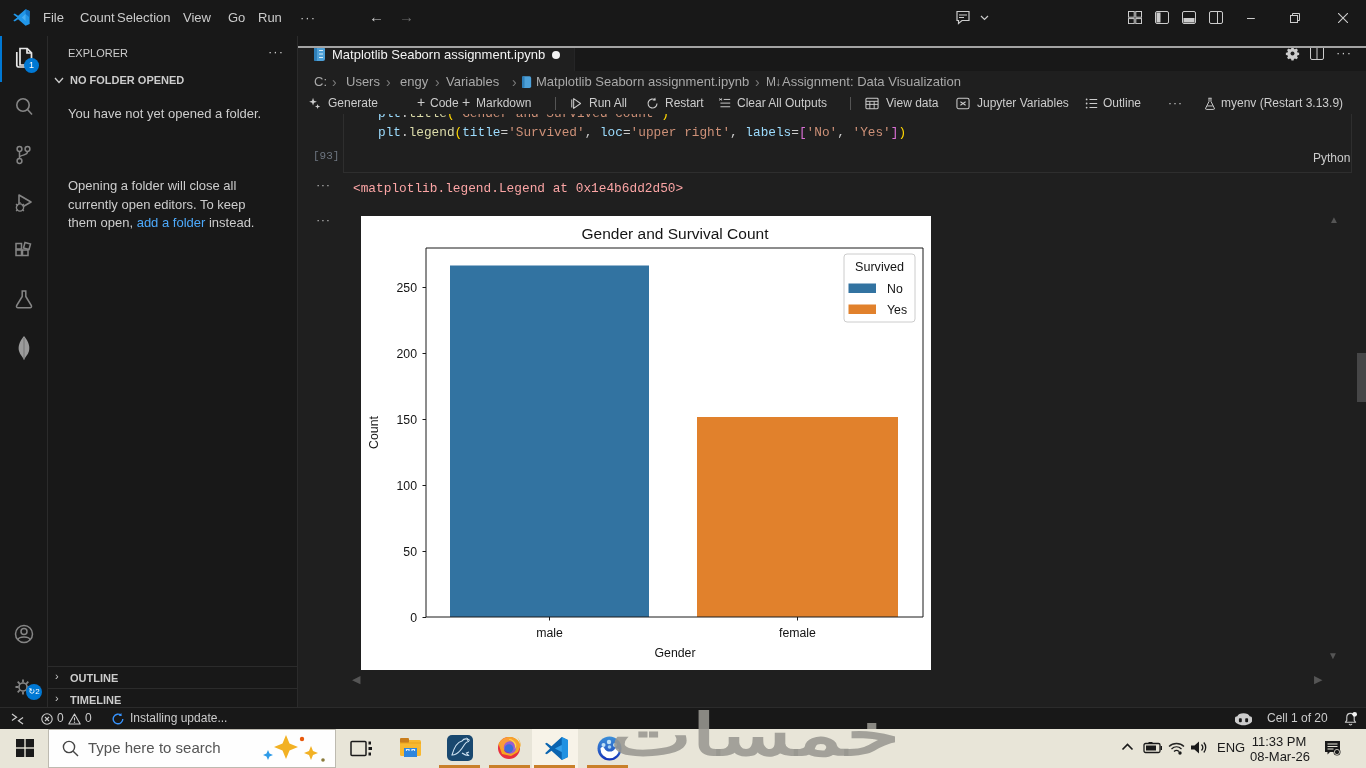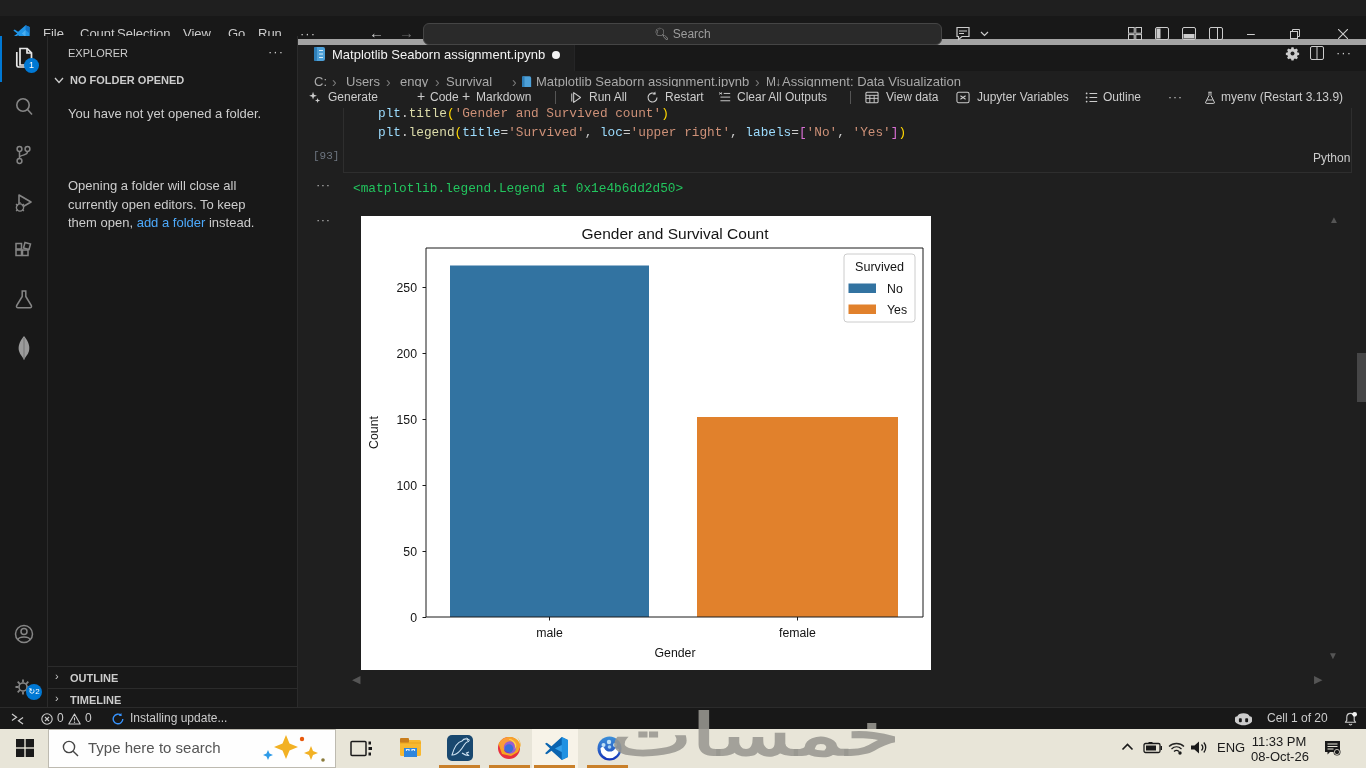--- a/index.html
+++ b/index.html
@@ -1,32 +1,32 @@
 <!DOCTYPE html>
 <html><head><meta charset="utf-8">
 <style>
 *{margin:0;padding:0;box-sizing:border-box}
 html,body{width:1366px;height:768px;overflow:hidden;background:#1f1f1f;font-family:"Liberation Sans",sans-serif}
 .abs{position:absolute}
 #stage{position:relative;width:1366px;height:768px}
 
-#titlebar{left:0;top:16px;width:1366px;height:29px;background:#181818;border-bottom:6px solid #a3a3a3;color:#cccccc;font-size:13px}
+#titlebar{left:0;top:0;width:1366px;height:48px;background:#181818;border-bottom:2px solid #a3a3a3;color:#cccccc;font-size:13px}
 .menu{top:0;height:35px;line-height:35px;color:#cbcbcb}
 #searchbox{left:423px;top:7px;width:519px;height:22px;background:#2a2a2a;border:1px solid #454545;border-radius:6px;color:#9d9d9d;font-size:12px;text-align:center;line-height:20px}
 .wctl{top:0;width:14px;height:35px;line-height:35px;text-align:center}
 
 #activitybar{left:0;top:36px;width:48px;height:671px;background:#181818;border-right:1px solid #2b2b2b}
 
 #sidebar{left:48px;top:36px;width:250px;height:671px;background:#181818;border-right:1px solid #2b2b2b;color:#cccccc}
 
 #editor{left:299px;top:36px;width:1067px;height:671px;background:#1f1f1f}
 #tabstrip{left:0;top:0;width:1067px;height:35px;background:#181818}
 #tab1{left:0;top:0;width:276px;height:35px;background:#1f1f1f;border-top:2px solid #0078d4;border-right:1px solid #252526;color:#ffffff;font-size:13px}
 #breadcrumb{left:0;top:35px;width:1067px;height:22px;color:#a9a9a9;font-size:13px;line-height:22px}
-#nbtoolbar{left:0;top:51px;width:1067px;height:21px;background:#1f1f1f;color:#cccccc;font-size:12px}
+#nbtoolbar{left:0;top:57px;width:1067px;height:21px;background:#1f1f1f;color:#cccccc;font-size:12px}
 .mono{font-family:"Liberation Mono",monospace}
 
 #statusbar{left:0;top:707px;width:1366px;height:22px;background:#181818;border-top:1px solid #2b2b2b;color:#cccccc;font-size:12px}
 
 #taskbar{left:0;top:729px;width:1366px;height:39px;background:#e8e5d8}
 #tsearch{left:48px;top:0px;width:288px;height:39px;background:#fefefe;border:1px solid #bdbab0;color:#4c4c4c;font-size:15px}
 .obar{top:36px;height:3px;background:#c9802a}
 #watermark{left:585px;top:701px;width:340px;color:rgba(152,151,145,0.88);font-size:58px;font-weight:bold;text-align:center;transform:scaleX(1.5);transform-origin:50% 50%}
 .ti{top:0;height:21px;line-height:21px;color:#cccccc}
 .tsep{top:4px;width:1px;height:13px;background:#555}
@@ -57,39 +57,39 @@
         <path d="M7 1 V13" stroke="#ccc"></path>
       </svg>
 <div class="abs" style="left:1037px;top:3px;height:28px;line-height:28px;font-size:13px;color:#ccc;letter-spacing:1px">···</div>
 <div class="abs" id="breadcrumb">
 <span class="abs" style="left:15px">C:</span>
         <span class="abs bsep" style="left:33px">›</span>
 <span class="abs" style="left:47px">Users</span>
         <span class="abs bsep" style="left:87px">›</span>
 <span class="abs" style="left:101px">engy</span>
         <span class="abs bsep" style="left:136px">›</span>
-<span class="abs" style="left:147px">Survival</span>
+<span class="abs" style="left:147px">Variables</span>
         <span class="abs bsep" style="left:213px">›</span>
 <svg class="abs" style="left:223px;top:5px" width="10" height="13" viewBox="0 0 12 15">
           <rect x="0" y="0" width="11" height="14" rx="2" fill="#4da0d8"></rect>
           <rect x="0" y="0" width="3" height="14" rx="1" fill="#2f7fb8"></rect>
         </svg>
 <span class="abs" style="left:237px">Matplotlib Seaborn assignment.ipynb</span>
         <span class="abs bsep" style="left:456px">›</span>
 <span class="abs" style="left:467px;font-size:12px;letter-spacing:-1px">M↓</span>
 <span class="abs" style="left:483px">Assignment: Data Visualization</span>
 </div>
 
 <div class="abs" style="left:44px;top:64px;width:1009px;height:73px;background:#1f1f1f;border:1px solid #2e2e2e"></div>
 <div class="abs mono" style="left:79px;top:68px;height:19px;line-height:19px;font-size:12.75px;white-space:pre"><span class="cfg">plt</span><span class="cw">.</span><span class="cfn">title</span><span class="cbr">(</span><span class="cst">'Gender and Survived count'</span><span class="cbr">)</span></div>
 <div class="abs mono" style="left:79px;top:87px;height:19px;line-height:19px;font-size:12.75px;white-space:pre"><span class="cfg">plt</span><span class="cw">.</span><span class="cfn">legend</span><span class="cbr">(</span><span class="cpr">title</span><span class="cw">=</span><span class="cst">'Survived'</span><span class="cw">, </span><span class="cpr">loc</span><span class="cw">=</span><span class="cst">'upper right'</span><span class="cw">, </span><span class="cpr">labels</span><span class="cw">=</span><span class="cb2">[</span><span class="cst">'No'</span><span class="cw">, </span><span class="cst">'Yes'</span><span class="cb2">]</span><span class="cbr">)</span></div>
 <div class="abs mono" style="left:14px;top:114px;font-size:11px;color:#6e7681">[93]</div>
 <div class="abs" style="left:1014px;top:115px;font-size:12px;color:#cccccc">Python</div>
 <div class="abs" style="left:17px;top:141px;font-size:13px;color:#b4b4b4;letter-spacing:.5px">···</div>
-<div class="abs mono" style="left:54px;top:145px;font-size:12.8px;color:#22c55e;white-space:pre">&lt;matplotlib.legend.Legend at 0x1e4b6dd2d50&gt;</div>
+<div class="abs mono" style="left:54px;top:145px;font-size:12.8px;color:#fca5a5;white-space:pre">&lt;matplotlib.legend.Legend at 0x1e4b6dd2d50&gt;</div>
 <div class="abs" style="left:17px;top:176px;font-size:13px;color:#b4b4b4;letter-spacing:.5px">···</div>
 
 <svg class="abs" style="left:62px;top:180px" width="570" height="454" viewBox="0 0 570 454">
 <rect x="0" y="0" width="570" height="454" fill="#ffffff"></rect>
 <text x="314" y="23" font-size="15.5" fill="#141414" text-anchor="middle">Gender and Survival Count</text>
 <rect x="89" y="49.5" width="199" height="351.5" fill="#3273a1"></rect>
 <rect x="336" y="201" width="201" height="200" fill="#e1812c"></rect>
 <path d="M65 32 H562 V401 H65 Z" fill="none" stroke="#1a1a1a" stroke-width="1"></path>
 <g stroke="#1a1a1a" stroke-width="1">
           <path d="M61.5 401.5 H65 M61.5 335.5 H65 M61.5 269.5 H65 M61.5 203.5 H65 M61.5 137.5 H65 M61.5 71.5 H65 M188.5 401 V404.5 M436.5 401 V404.5"></path>
@@ -182,21 +182,20 @@
       </svg>
 <div class="abs menu" style="left:43px">File</div>
 <div class="abs menu" style="left:80px">Count</div>
 <div class="abs menu" style="left:117px">Selection</div>
 <div class="abs menu" style="left:183px">View</div>
 <div class="abs menu" style="left:228px">Go</div>
 <div class="abs menu" style="left:258px">Run</div>
 <div class="abs menu" style="left:300px;letter-spacing:1px">···</div>
 <div class="abs" style="left:369px;top:0;height:35px;line-height:33px;font-size:15px;color:#cccccc">←</div>
 <div class="abs" style="left:399px;top:0;height:35px;line-height:33px;font-size:15px;color:#6e6e6e">→</div>
-<div class="abs" id="searchbox"><span style="font-size:12px">🔍︎</span> Search</div>
 <svg class="abs" style="left:955px;top:10px" width="16" height="15" viewBox="0 0 16 15">
         <path fill="none" stroke="#cccccc" stroke-width="1.2" d="M2 1.5 h12 v9 h-7 l-3.5 3 v-3 H2 Z"></path>
         <path stroke="#cccccc" d="M4 5 h8 M4 7.5 h5" stroke-width="1.1"></path>
       </svg>
 <svg class="abs" style="left:980px;top:15px" width="9" height="6" viewBox="0 0 9 6">
         <path d="M1 1 L4.5 4.5 L8 1" fill="none" stroke="#ccc" stroke-width="1.2"></path>
       </svg>
 <svg class="abs" style="left:1128px;top:11px" width="14" height="13" viewBox="0 0 14 13">
         <rect x=".5" y=".5" width="5.7" height="5.7" fill="none" stroke="#ccc"></rect>
         <rect x="7.8" y=".5" width="5.7" height="5.7" fill="none" stroke="#ccc"></rect>
@@ -416,21 +415,21 @@
           <path d="M6 10.5 C7.5 9.2 9.5 9.2 11 10.5"></path>
         </g>
         <circle cx="12" cy="12" r="1.7" fill="#1a1a1a"></circle>
       </svg>
 <svg class="abs" style="left:1190px;top:11px" width="18" height="15" viewBox="0 0 18 15">
         <path d="M1 5.5 H4.5 L9 1.5 V13.5 L4.5 9.5 H1 Z" fill="#1a1a1a"></path>
         <path d="M11.5 4.5 a4.5 4.5 0 0 1 0 6 M13.8 2.5 a7.5 7.5 0 0 1 0 10" fill="none" stroke="#1a1a1a" stroke-width="1.3"></path>
       </svg>
 <div class="abs" style="left:1217px;top:0;height:23px;line-height:38px;font-size:13px;color:#1a1a1a">ENG</div>
 <div class="abs" style="left:1248px;top:5px;width:62px;text-align:center;font-size:13px;color:#1a1a1a">11:33 PM</div>
-<div class="abs" style="left:1248px;top:20px;width:64px;text-align:center;font-size:13px;color:#1a1a1a">08-Oct-26</div>
+<div class="abs" style="left:1248px;top:20px;width:64px;text-align:center;font-size:13px;color:#1a1a1a">08-Mar-26</div>
 <svg class="abs" style="left:1324px;top:11px" width="17" height="17" viewBox="0 0 17 17">
         <path d="M1 1 H16 V12 H6 L3.5 14.5 V12 H1 Z" fill="#1a1a1a"></path>
         <path d="M3.5 4 h10 M3.5 6.5 h10 M3.5 9 h6" stroke="#e8e5d8" stroke-width="1.1"></path>
         <circle cx="13" cy="12" r="3.5" fill="#1a1a1a"></circle>
         <circle cx="13" cy="12" r="2.6" fill="none" stroke="#e8e5d8" stroke-width=".8"></circle>
       </svg>
 </div>
 <div class="abs" id="watermark">خمسات</div>
 </div>
 </body></html>

